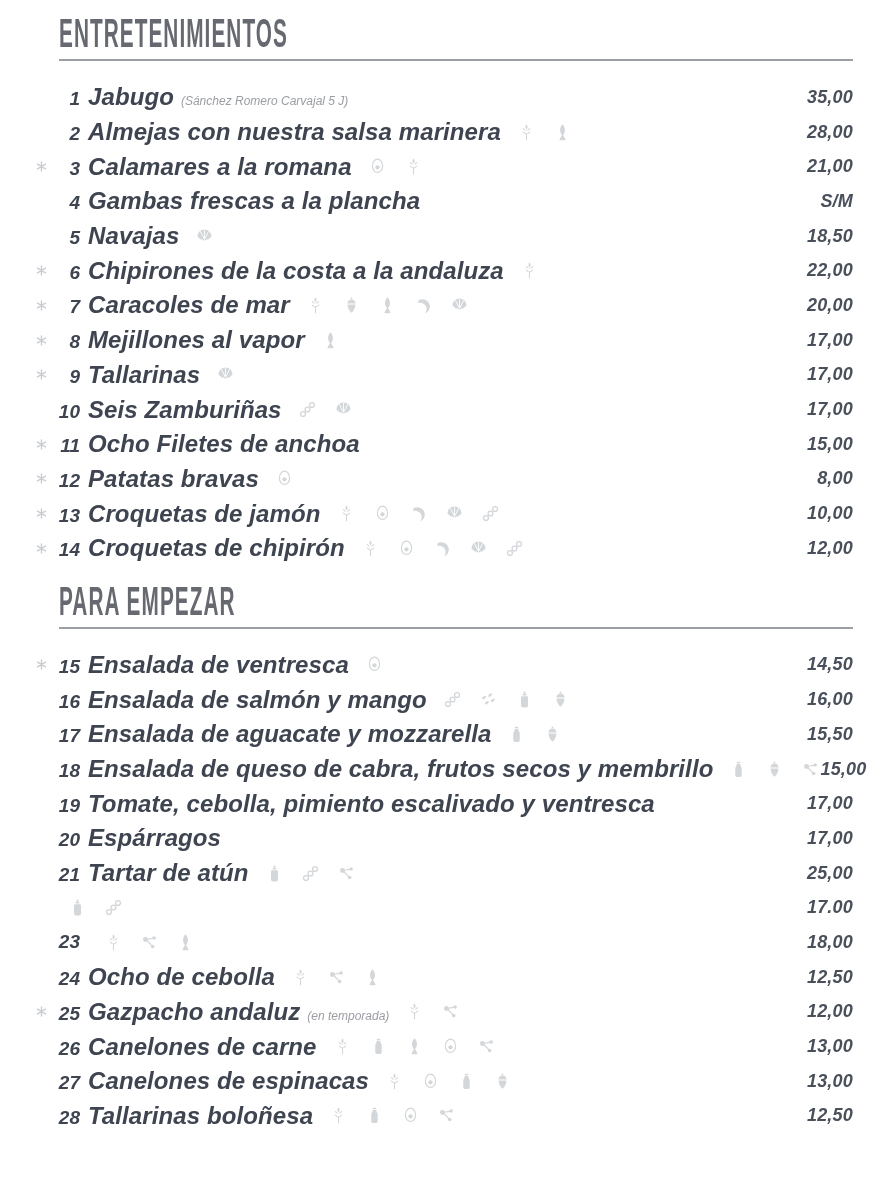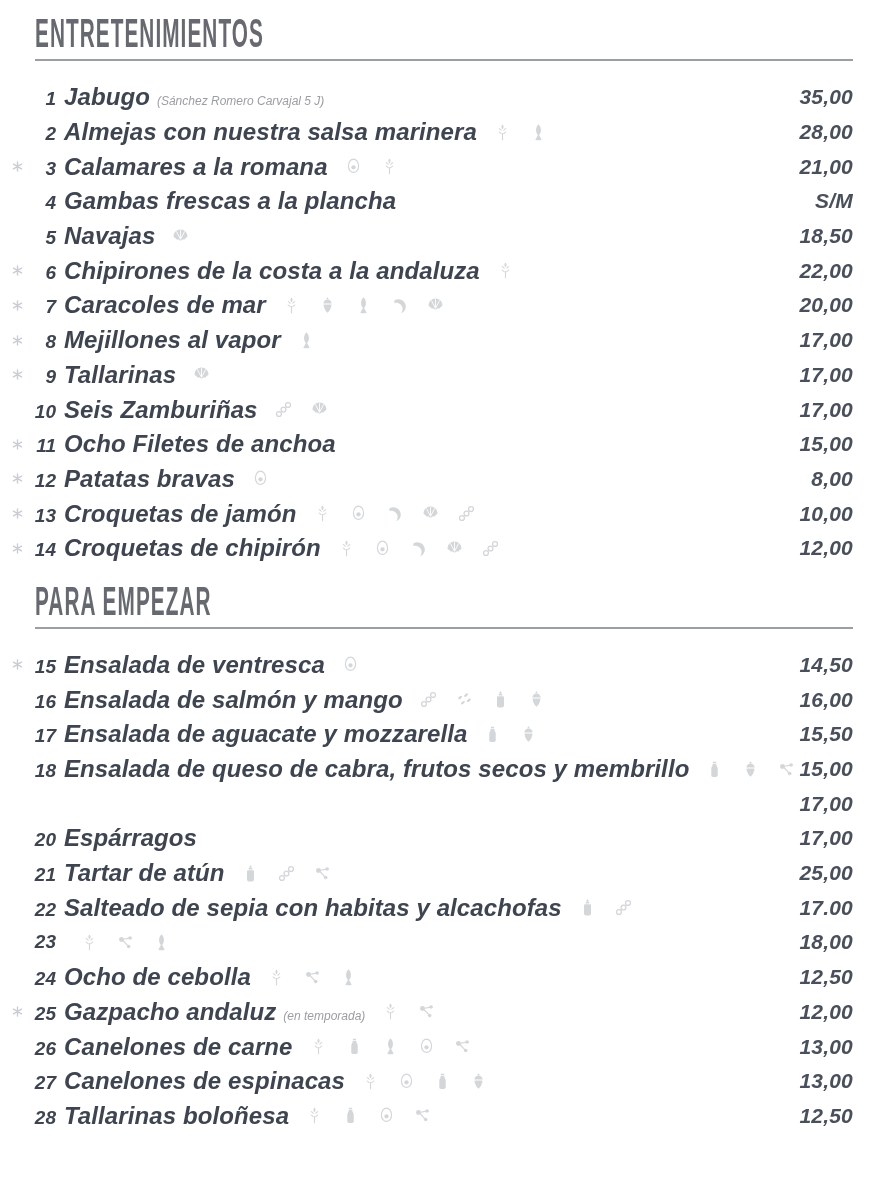--- a/index.html
+++ b/index.html
@@ -3,21 +3,21 @@
 <meta charset="utf-8">
 <style>
   :root{
     --bg:#ffffff; --text:#3e4450; --price:#4a505b; --heading:#66696f;
     --note:#9a9da3; --icon:#d4d7da; --star:#c9ccd1; --rule:#9b9ea3;
   }
   *{margin:0;padding:0;box-sizing:border-box;}
   html,body{width:885px;height:1200px;background:var(--bg);overflow:hidden;}
   body{font-family:"Liberation Sans",sans-serif;font-style:italic;color:var(--text);padding-top:12px;}
 
-  .section{margin-bottom:10px;}
+  .section{margin-bottom:10px;padding-left:24px;}
   .section-header{padding:0 32px 0 35px;}
   .section-title{
     display:inline-block;
     font-style:normal;
     font-weight:700;
     font-size:40px;
     line-height:1.05;
     letter-spacing:2px;
     color:var(--heading);
     transform:scaleX(0.52);
@@ -32,21 +32,21 @@
   .row{display:flex;align-items:center;height:34.7px;}
   .star{flex:0 0 22px;display:flex;align-items:center;justify-content:center;color:var(--star);}
   .star svg{width:13px;height:13px;display:block;}
   .line{display:flex;align-items:baseline;white-space:pre;}
   .num{flex:0 0 28px;text-align:right;margin-right:8px;font-weight:700;font-size:19px;}
   .name{font-weight:700;font-size:24px;letter-spacing:.1px;}
   .note{font-weight:400;font-size:12px;color:var(--note);margin-left:7px;}
   .icons{display:flex;align-items:center;gap:17px;margin-left:16px;color:var(--icon);}
   .allergen{display:flex;align-items:center;}
   .allergen svg{width:19px;height:19px;display:block;}
-  .price{margin-left:auto;font-weight:700;font-size:21px;color:var(--price);letter-spacing:.2px;}
+  .price{margin-left:auto;font-weight:700;font-size:18px;color:var(--price);letter-spacing:.2px;}
 </style>
 </head>
 <body>
 
 <section class="section">
   <div class="section-header">
     <h1 class="section-title">ENTRETENIMIENTOS</h1>
   </div>
   <hr class="section-rule">
   <div class="items">
@@ -575,20 +575,25 @@
           </span>
         </span>
     <span class="price">15,00</span>
   </div>
       <div class="row">
     <span class="star" style="visibility: hidden;">
           <svg viewBox="0 0 24 24" fill="none" stroke="currentColor" stroke-width="2.6" stroke-linecap="round">
             <path d="M12 3.5v17M4.6 7.75l14.8 8.5M19.4 7.75L4.6 16.25"></path>
           </svg>
         </span>
+    <span class="line">
+      <span class="num">19</span>
+      <span class="name">Tomate, cebolla, pimiento escalivado y ventresca</span>
+      
+    </span>
     <span class="icons"></span>
     <span class="price">17,00</span>
   </div>
       <div class="row">
     <span class="star" style="visibility: hidden;">
           <svg viewBox="0 0 24 24" fill="none" stroke="currentColor" stroke-width="2.6" stroke-linecap="round">
             <path d="M12 3.5v17M4.6 7.75l14.8 8.5M19.4 7.75L4.6 16.25"></path>
           </svg>
         </span>
     <span class="line">
@@ -635,25 +640,20 @@
           </span>
         </span>
     <span class="price">25,00</span>
   </div>
       <div class="row">
     <span class="star" style="visibility: hidden;">
           <svg viewBox="0 0 24 24" fill="none" stroke="currentColor" stroke-width="2.6" stroke-linecap="round">
             <path d="M12 3.5v17M4.6 7.75l14.8 8.5M19.4 7.75L4.6 16.25"></path>
           </svg>
         </span>
-    <span class="line">
-      <span class="num">22</span>
-      <span class="name">Salteado de sepia con habitas y alcachofas</span>
-      
-    </span>
     <span class="icons">
           <span class="allergen">
             <svg viewBox="0 0 24 24" fill="currentColor">
               <path d="M11.1 2h1.8l.7 2.6h-3.2z"></path>
               <rect x="9.7" y="5.2" width="4.6" height="1.9" rx="0.5"></rect>
               <path d="M9.2 8h5.6c.9 0 1.6.7 1.6 1.6v9.9c0 1.4-1.1 2.5-2.5 2.5h-3.8c-1.4 0-2.5-1.1-2.5-2.5V9.6c0-.9.7-1.6 1.6-1.6z"></path>
             </svg>
           </span>
           <span class="allergen">
             <svg viewBox="0 0 24 24" fill="none" stroke="currentColor" stroke-width="1.6">

